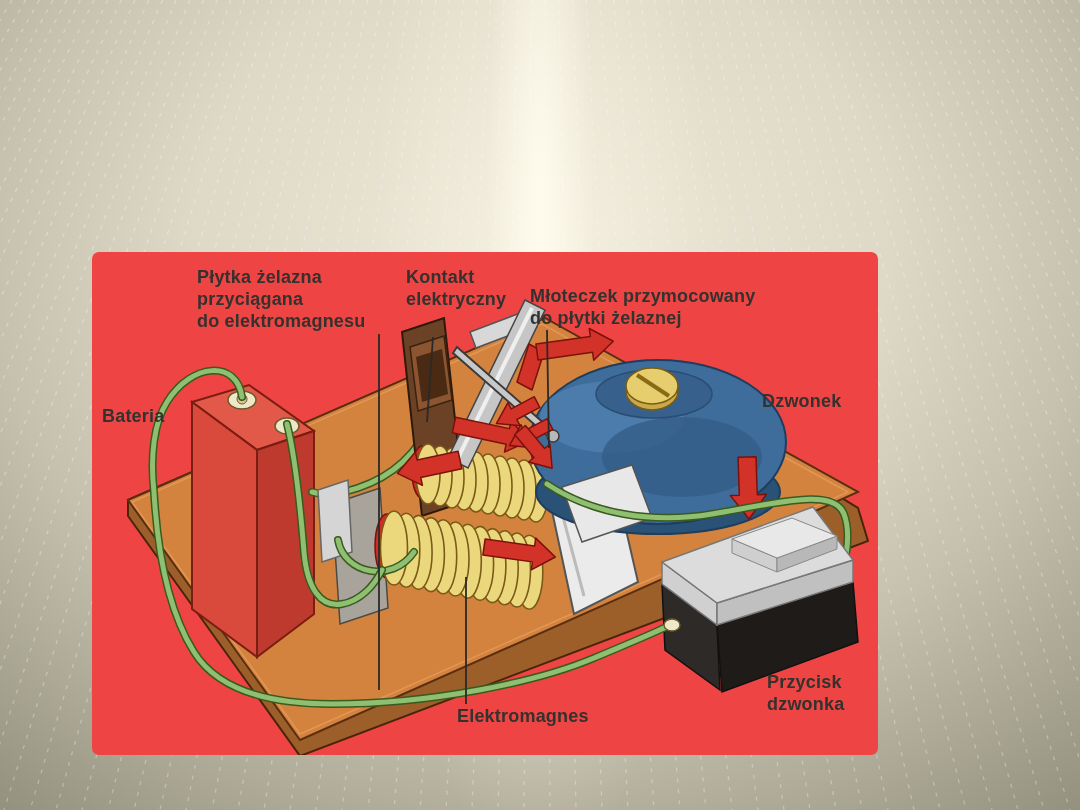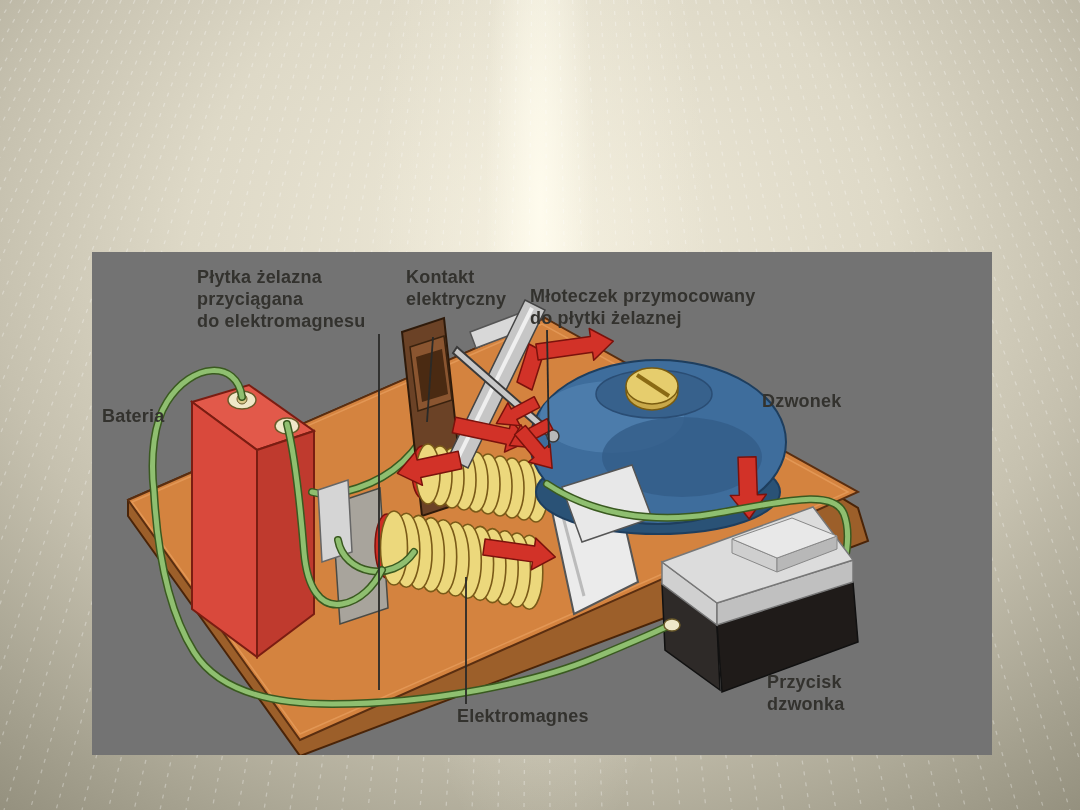--- a/index.html
+++ b/index.html
@@ -14,22 +14,23 @@
   .slide-bg{
     position:absolute;inset:0;
     background:
       radial-gradient(ellipse 55px 430px at 540px 210px, rgba(255,252,238,0.95) 0%, rgba(255,252,238,0) 100%),
       radial-gradient(ellipse 170px 600px at 540px 280px, rgba(250,246,230,0.55) 0%, rgba(250,246,230,0) 100%),
       radial-gradient(ellipse 920px 780px at 50% 30%, #efead9 0%, #ded9c7 38%, #c6c1af 60%, #a5a18f 82%, #8b8775 100%);
   }
   #bg-rays{position:absolute;inset:0;}
   
   .figure-panel{
-    position:absolute;left:92px;top:252px;width:900px;height:503px;
-    background:#737373;
+    position:absolute;left:92px;top:252px;width:786px;height:503px;
+    background:#ef4444;
+    border-radius:7px;
   }
   .figure-panel svg{display:block;}
   text.lbl{
     font-family:"Liberation Sans",sans-serif;
     font-size:18px;font-weight:bold;fill:#33322e;letter-spacing:.2px;
   }
 </style>
 </head>
 <body>
 

